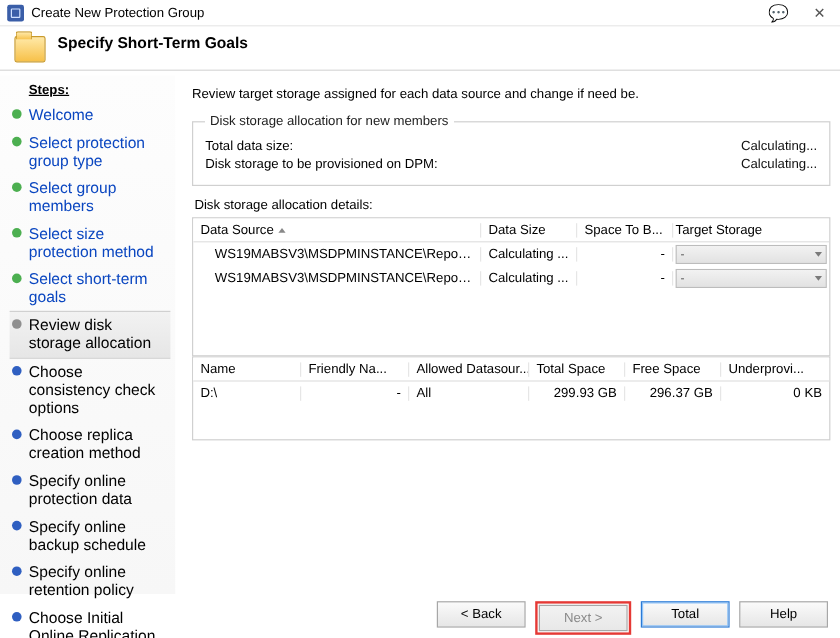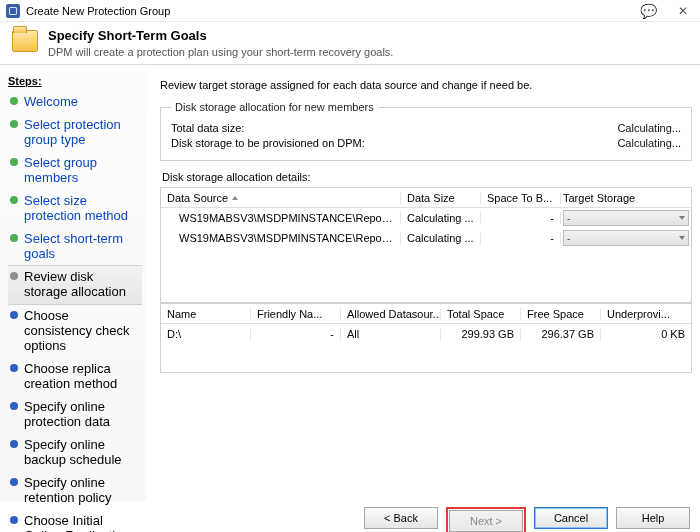--- a/index.html
+++ b/index.html
@@ -11,21 +11,21 @@
   .titlebar .sys { width: 34px; height: 20px; display:flex; align-items:center; justify-content:center; font-size:14px; color:#555; }
   .titlebar .sys.close { font-size:12px; }
   .header { display:flex; align-items:flex-start; padding: 6px 10px 6px 12px; gap:10px; }
   .folder-icon { width:26px; height:22px; background: linear-gradient(#ffe9a8,#f7c14a); border:1px solid #c99a2a; border-radius:2px; position:relative; margin-top:2px;}
   .folder-icon::before { content:""; position:absolute; top:-5px; left:0; width:12px; height:6px; background:linear-gradient(#ffe9a8,#f7c14a); border:1px solid #c99a2a; border-bottom:none; border-radius:2px 2px 0 0;}
   .header h2 { margin:0; font-size:13px; font-weight:600; }
   .header .sub { color:#555; margin-top:3px; }
   .divider { border-bottom:1px solid #d8d8d8; margin: 0 0 4px 0;}
   .body { display:flex; height: 432px; }
   .steps-col { width:146px; padding: 4px 4px 4px 8px; background: linear-gradient(#fdfdfd,#f7f7f7); border-right:0; }
-  .steps-title { font-weight:600; font-size:11px; margin: 2px 0 4px 0; text-decoration: underline; }
+  .steps-title { font-weight:600; font-size:11px; margin: 2px 0 4px 16px; text-decoration: underline; }
   .step { display:flex; align-items:flex-start; gap:6px; padding:4px 2px; line-height:1.15; cursor:default; }
   .bullet { width:8px; height:8px; border-radius:50%; margin-top:2px; flex:none; }
   .step .label { font-size:13px; }
   .step.link .label { color:#0a46c0; }
   .step.done .bullet { background:#4caf50; }
   .step.todo .bullet { background:#2f5fc1; }
   .step.current .bullet { background:#8f8f8f; }
   .step.current { background: linear-gradient(#f2f2f2,#e6e6e6); border:1px solid #d0d0d0; border-left:none; border-right:none; }
   .content { flex:1; padding: 6px 8px 6px 14px; position:relative; }
   .review-line { margin: 4px 0 10px 0; }
@@ -68,21 +68,20 @@
   <div class="appicon"></div>
   <div class="title">Create New Protection Group</div>
   <div class="sys">💬</div>
   <div class="sys close">✕</div>
 </div>
 
 <div class="header">
   <div class="folder-icon"></div>
   <div>
     <h2>Specify Short-Term Goals</h2>
-    <div class="sub">DPM will create a protection plan using your short-term recovery goals.</div>
   </div>
 </div>
 <div class="divider"></div>
 
 <div class="body">
   <div class="steps-col">
     <div class="steps-title">Steps:</div>
     <div id="steps">
         <div class="step done link">
           <span class="bullet"></span>
@@ -216,15 +215,15 @@
         </div>
     </div>
   </div>
 </div>
 
 <div class="bottom-bar">
   <div class="btn">&lt; Back</div>
   <div class="next-wrap">
     <div class="btn disabled">Next &gt;</div>
   </div>
-  <div class="btn primary">Cancel</div>
+  <div class="btn primary">Total</div>
   <div class="btn">Help</div>
 </div>
 
 </body></html>

